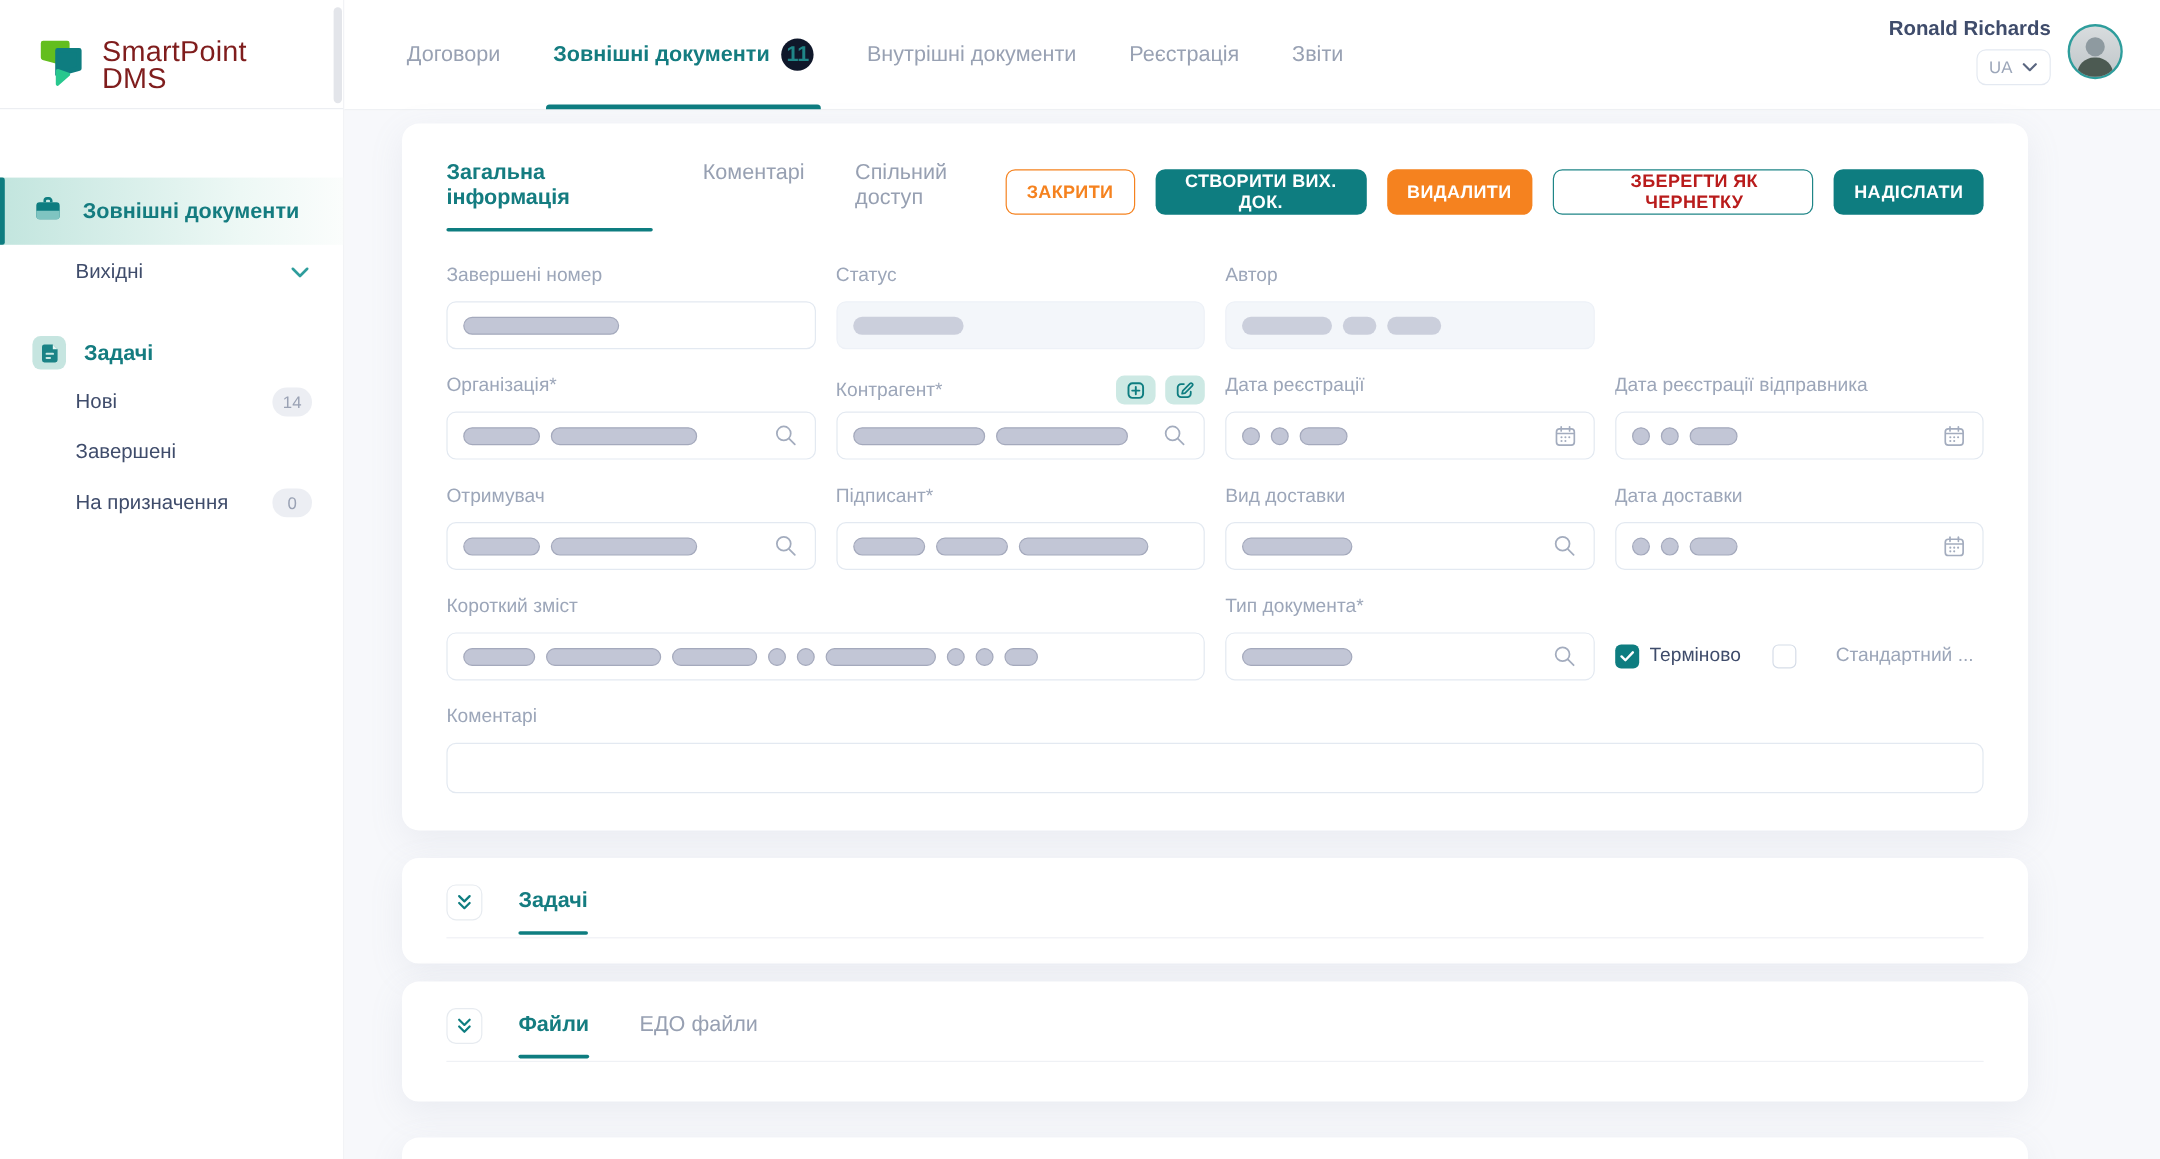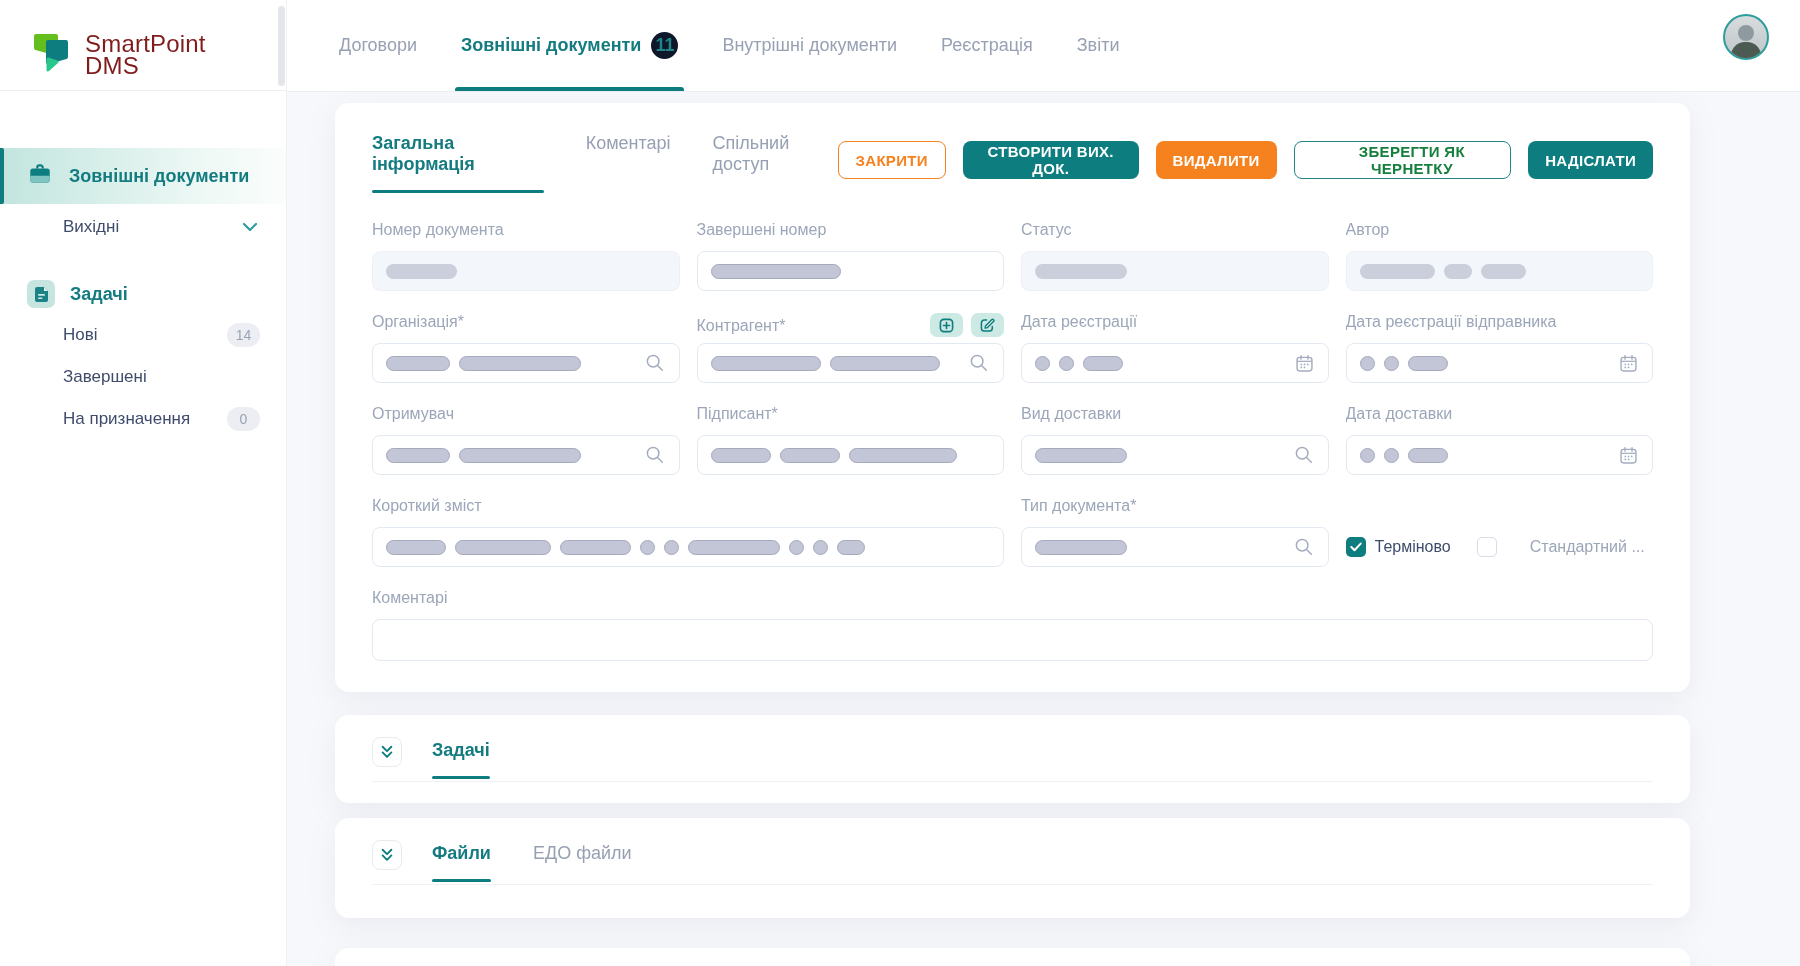--- a/index.html
+++ b/index.html
@@ -50,21 +50,21 @@
   .card1-head { display:flex; align-items:flex-end; justify-content:space-between; padding:30px 37px 0 37px; }
   .tabs { display:flex; gap:42px; }
   .tab { position:relative; font-size:18px; color:#97A0B2; cursor:pointer; padding-bottom:4px; }
   .tab.active { color:#147C80; font-weight:700; }
   .tab.active::after { content:""; position:absolute; left:0; right:0; bottom:-14px; height:3px; background:#0E7D80; border-radius:2px; }
   .btns { display:flex; gap:17px; }
   .btn { height:38px; border-radius:8px; padding:0 17px; font-size:15px; font-weight:700; letter-spacing:.3px; display:flex; align-items:center; cursor:pointer; border:none; font-family:"Liberation Sans",sans-serif; }
   .btn-outline-orange { background:#fff; border:1.5px solid #F5821F; color:#F5821F; }
   .btn-teal { background:#0E7D80; color:#fff; }
   .btn-orange { background:#F5821F; color:#fff; }
-  .btn-outline-teal { background:#fff; border:1.5px solid #1F8587; color:#15803d;padding-left:36px; }
+  .btn-outline-teal { background:#fff; border:1.5px solid #1F8587; color:#b91c1c;padding-left:36px; }
 
   .form { padding:0 37px; margin-top:42px; }
   .frow { display:grid; grid-template-columns:repeat(4,1fr); gap:0 17px; margin-bottom:22px; }
   .span2 { grid-column:span 2; }
   .flabel { font-size:16px; color:#9CA6B9; margin-bottom:10px; height:20px; white-space:nowrap; overflow:hidden; }
   .flabel-row { display:flex; justify-content:space-between; align-items:flex-end; margin-bottom:6px; height:24px; }
   .chipbtns { display:flex; gap:8px; }
   .chipbtn { width:33px; height:24px; border-radius:7px; background:#CDE9E4; color:#0E7D80; display:flex; align-items:center; justify-content:center; cursor:pointer; }
   .field { height:40px; border-radius:8px; display:flex; align-items:center; padding:0 13px; gap:9px; }
   .field.enabled { background:#fff; border:1px solid #E3E9F1; }
@@ -169,20 +169,31 @@
           <span>Внутрішні документи</span>
         </div>
       <div class="nav-item">
           <span>Реєстрація</span>
         </div>
       <div class="nav-item">
           <span>Звіти</span>
         </div>
     </nav>
     <div class="userblock">
+      <div class="usercol">
+        <div class="username">Ronald Richards</div>
+        <div class="lang">
+          <span>UA</span>
+          <span>
+            <svg width="13" height="8" viewBox="0 0 13 8">
+                <polyline points="1.5,1.5 6.5,6.5 11.5,1.5" fill="none" stroke="#5A6680" stroke-width="1.8" stroke-linecap="round" stroke-linejoin="round"></polyline>
+              </svg>
+          </span>
+        </div>
+      </div>
       <div class="avatar"></div>
     </div>
   </header>
 
   <main class="main">
 
     <section class="card card1">
       <div class="card1-head">
         <div class="tabs">
           <div class="tab active">Загальна інформація</div>
@@ -194,26 +205,20 @@
           <button class="btn btn-teal">СТВОРИТИ ВИХ. ДОК.</button>
           <button class="btn btn-orange">ВИДАЛИТИ</button>
           <button class="btn btn-outline-teal">ЗБЕРЕГТИ ЯК ЧЕРНЕТКУ</button>
           <button class="btn btn-teal">НАДІСЛАТИ</button>
         </div>
       </div>
 
       <div class="form">
 
         <div class="frow">
-          <div>
-            <div class="flabel">Номер документа</div>
-            <div class="field disabled">
-                <span class="skel" style="width:71px"></span>
-              </div>
-          </div>
           <div>
             <div class="flabel">Завершені номер</div>
             <div class="field enabled">
                 <span class="skel outlined" style="width:130px"></span>
               </div>
           </div>
           <div>
             <div class="flabel">Статус</div>
             <div class="field disabled">
                 <span class="skel" style="width:92px"></span>

